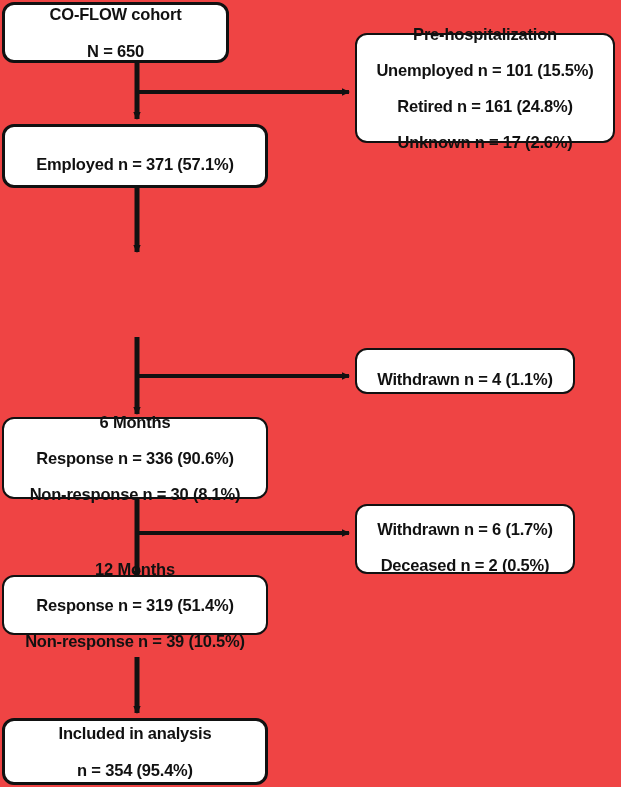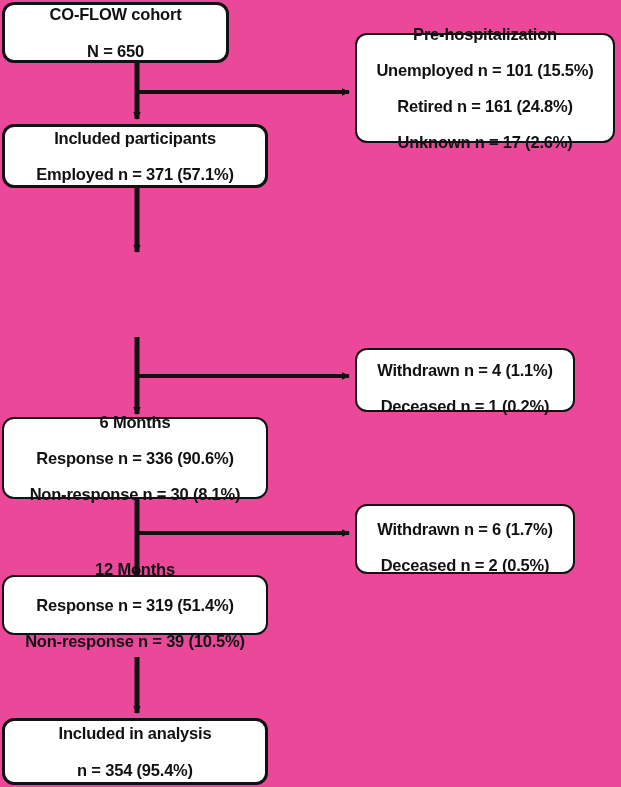--- a/index.html
+++ b/index.html
@@ -5,21 +5,21 @@
 <style>
   html, body {
     margin: 0;
     padding: 0;
     background: #ffffff;
   }
   #diagram {
     position: relative;
     width: 621px;
     height: 787px;
-    background: #ec4899;
+    background: #ef4444;
     font-family: "Liberation Sans", "DejaVu Sans", sans-serif;
     overflow: hidden;
   }
   #connectors {
     position: absolute;
     left: 0;
     top: 0;
     width: 621px;
     height: 787px;
     pointer-events: none;
@@ -93,28 +93,26 @@
   </div>
 
   <div class="node thin" style="left:355px; top:33px; width:260px; height:110px;">
     <span class="line head">Pre-hospitalization</span>
     <span class="line sub">Unemployed n = 101 (15.5%)</span>
     <span class="line sub">Retired n = 161 (24.8%)</span>
     <span class="line sub">Unknown n = 17 (2.6%)</span>
   </div>
 
   <div class="node" style="left:2px; top:124px; width:266px; height:64px;">
-    <span class="line head">Included participants</span>
     <span class="line sub">Employed n = 371 (57.1%)</span>
   </div>
 
 
-  <div class="node thin" style="left:355px; top:348px; width:220px; height:64px;">
+  <div class="node thin" style="left:355px; top:348px; width:220px; height:46px;">
     <span class="line sub">Withdrawn n = 4  (1.1%)</span>
-    <span class="line sub">Deceased n = 1 (0.2%)</span>
   </div>
 
   <div class="node thin" style="left:2px; top:417px; width:266px; height:82px;">
     <span class="line head">6 Months</span>
     <span class="line sub">Response n = 336 (90.6%)</span>
     <span class="line sub">Non-response n = 30 (8.1%)</span>
   </div>
 
   <div class="node thin" style="left:355px; top:504px; width:220px; height:70px;">
     <span class="line sub">Withdrawn n = 6 (1.7%)</span>

